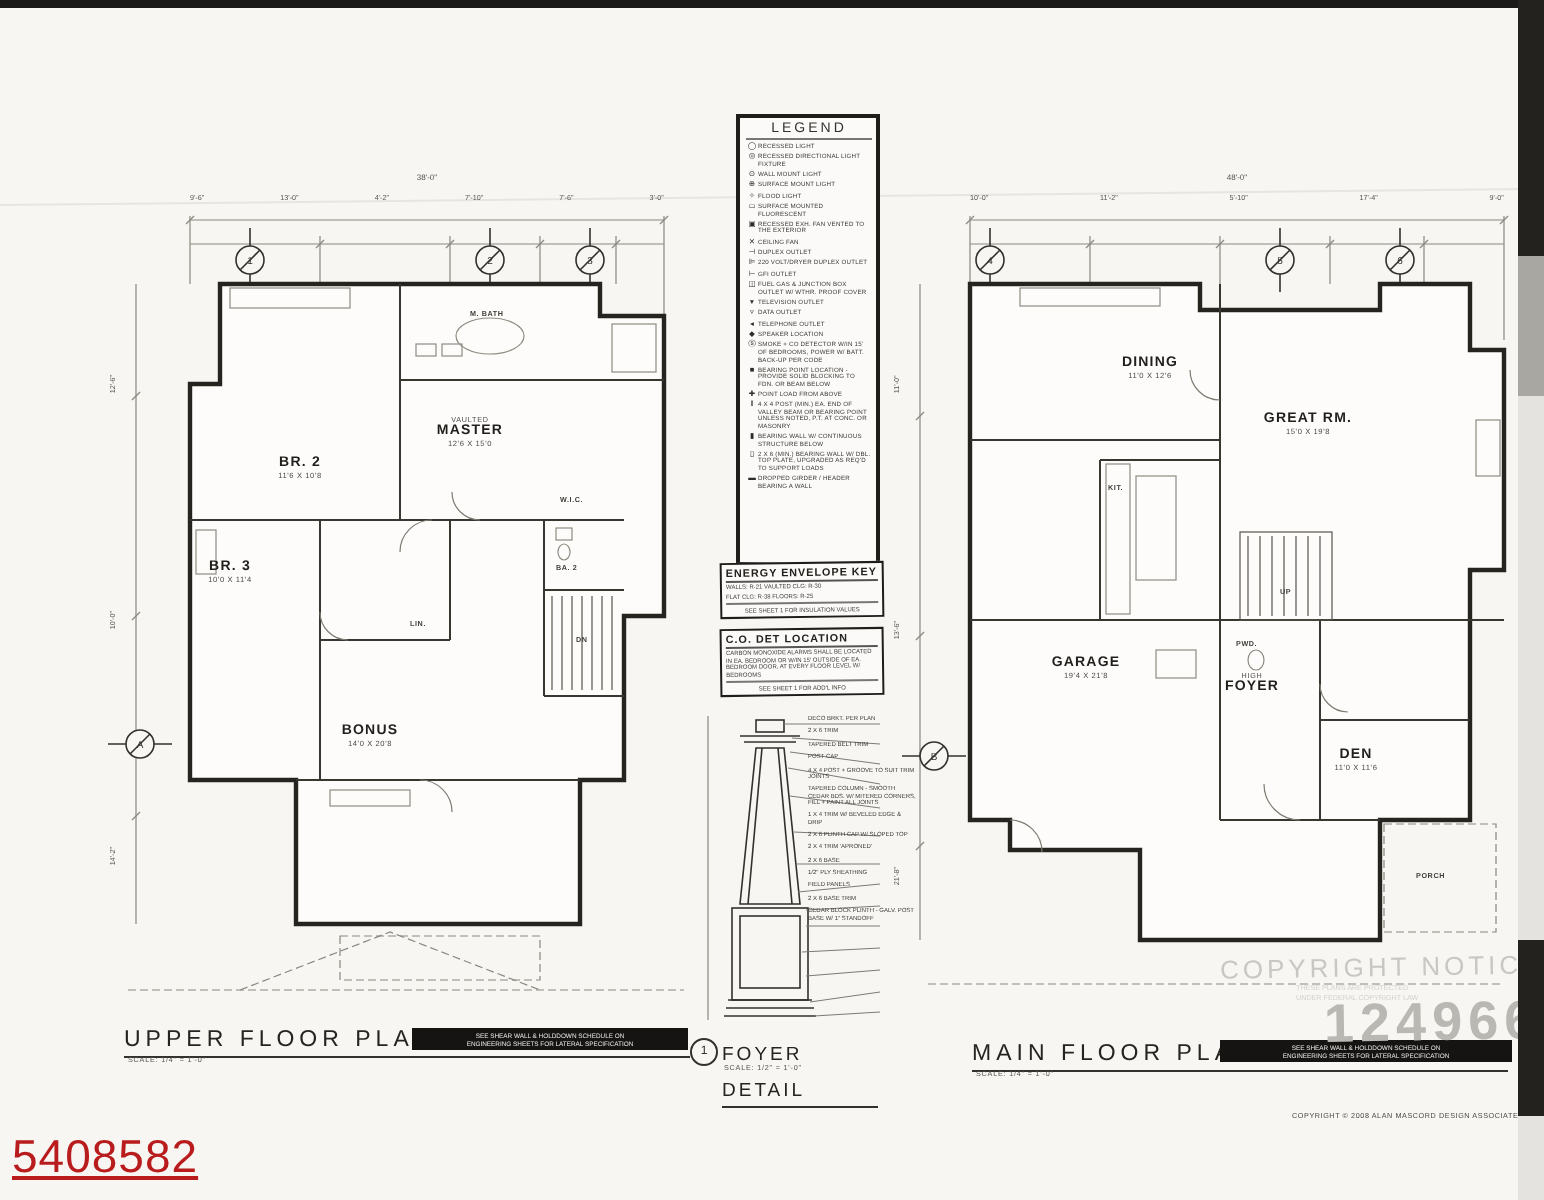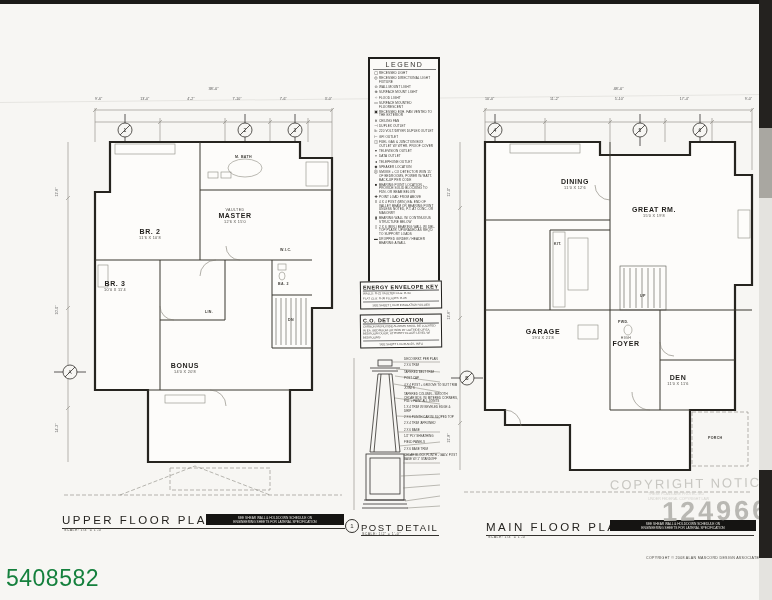--- a/index.html
+++ b/index.html
@@ -48,21 +48,21 @@
   .pscale{position:absolute;font-size:3.6px;color:#55534e;letter-spacing:.4px;}
   .blackbox{position:absolute;background:#151412;color:#e9e8e4;font-size:3.2px;line-height:1.3;
             text-align:center;padding:1.5px 3px;box-sizing:border-box;}
   .numbubble{position:absolute;width:12px;height:12px;border:1px solid #33312d;border-radius:50%;
              font-size:6px;display:flex;align-items:center;justify-content:center;color:#33312d;background:#f7f6f3;}
   
   .wm-notice{left:610px;top:476px;font-size:13px;letter-spacing:2px;color:#c8c7c2;transform:rotate(-1deg);}
   .wm-sub{left:648px;top:492px;font-size:3.6px;color:#d3d2cd;line-height:1.3;}
   .wm-num{left:662px;top:496px;font-size:27px;font-weight:bold;letter-spacing:3px;color:#b9b8b3;transform:rotate(-1deg);}
   .copyline{left:646px;top:556px;font-size:3.6px;color:#4a4843;letter-spacing:.3px;}
-  .photoid{left:6px;top:565px;font-size:23px;color:#15803d;letter-spacing:.5px;}
+  .photoid{left:6px;top:565px;font-size:23px;color:#b91c1c;letter-spacing:.5px;text-decoration:underline;}
 </style>
 </head>
 <body>
 
 <div class="sheet">
 
   <div class="abs edge-top"></div>
   <div class="abs crease"></div>
 
   <div class="planwrap" style="left:50px;top:80px;width:300px;height:430px;">
@@ -524,21 +524,21 @@
     <span class="t">UPPER FLOOR PLAN</span>
   </div>
   <div class="pscale" style="left:64px;top:528px;">SCALE: 1/4" = 1'-0"</div>
   <div class="blackbox" style="left:206px;top:514px;width:138px;">
     <div>SEE SHEAR WALL &amp; HOLDDOWN SCHEDULE ON</div>
     <div>ENGINEERING SHEETS FOR LATERAL SPECIFICATION</div>
   </div>
 
   <div class="numbubble" style="left:345px;top:519px;">1</div>
   <div class="ptitle" style="left:361px;top:517px;width:78px;">
-    <span class="t" style="font-size:9.5px;letter-spacing:1.5px;">POST DETAIL</span>
+    <span class="t" style="font-size:9.5px;letter-spacing:1.5px;">FOYER DETAIL</span>
   </div>
   <div class="pscale" style="left:362px;top:532px;">SCALE: 1/2" = 1'-0"</div>
 
   <div class="ptitle" style="left:486px;top:517px;width:268px;">
     <span class="t">MAIN FLOOR PLAN</span>
   </div>
   <div class="pscale" style="left:488px;top:535px;">SCALE: 1/4" = 1'-0"</div>
   <div class="blackbox" style="left:610px;top:520px;width:146px;">
     <div>SEE SHEAR WALL &amp; HOLDDOWN SCHEDULE ON</div>
     <div>ENGINEERING SHEETS FOR LATERAL SPECIFICATION</div>

